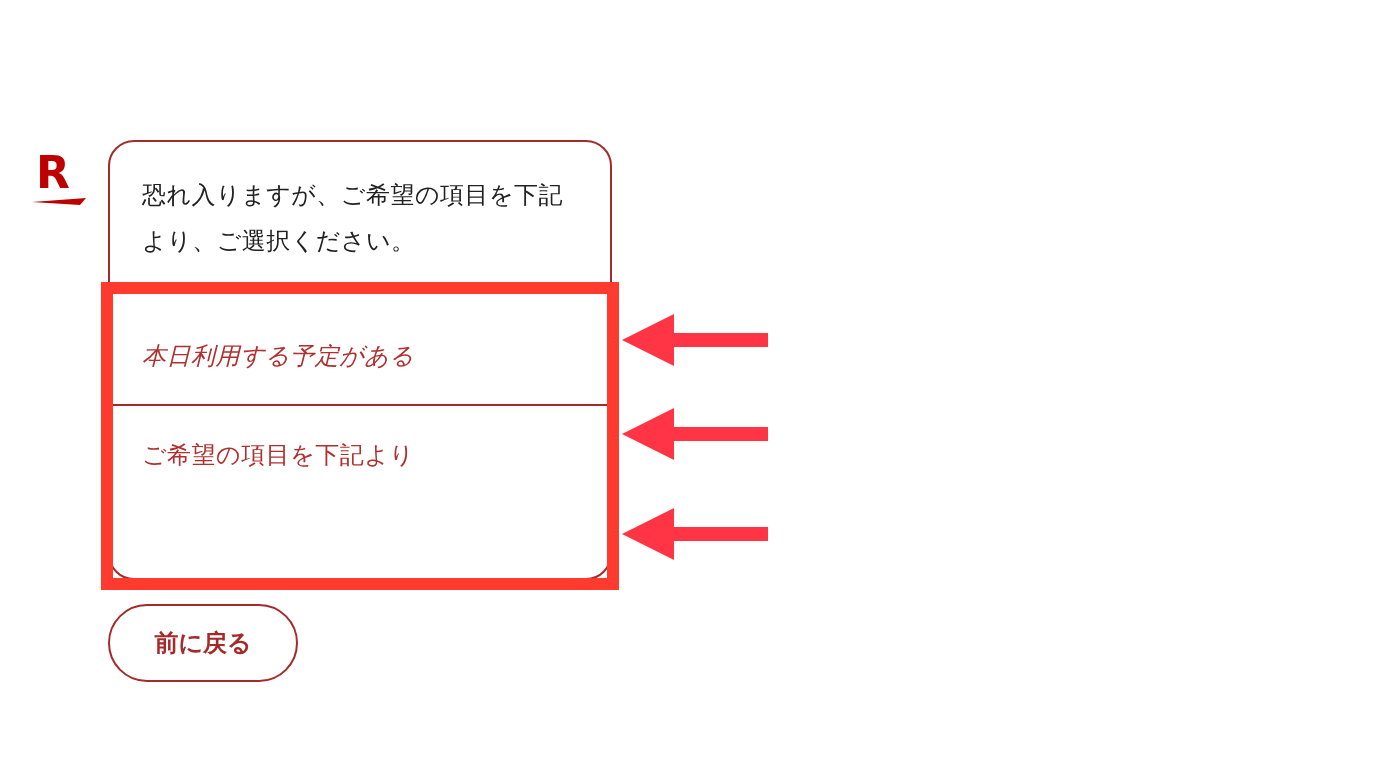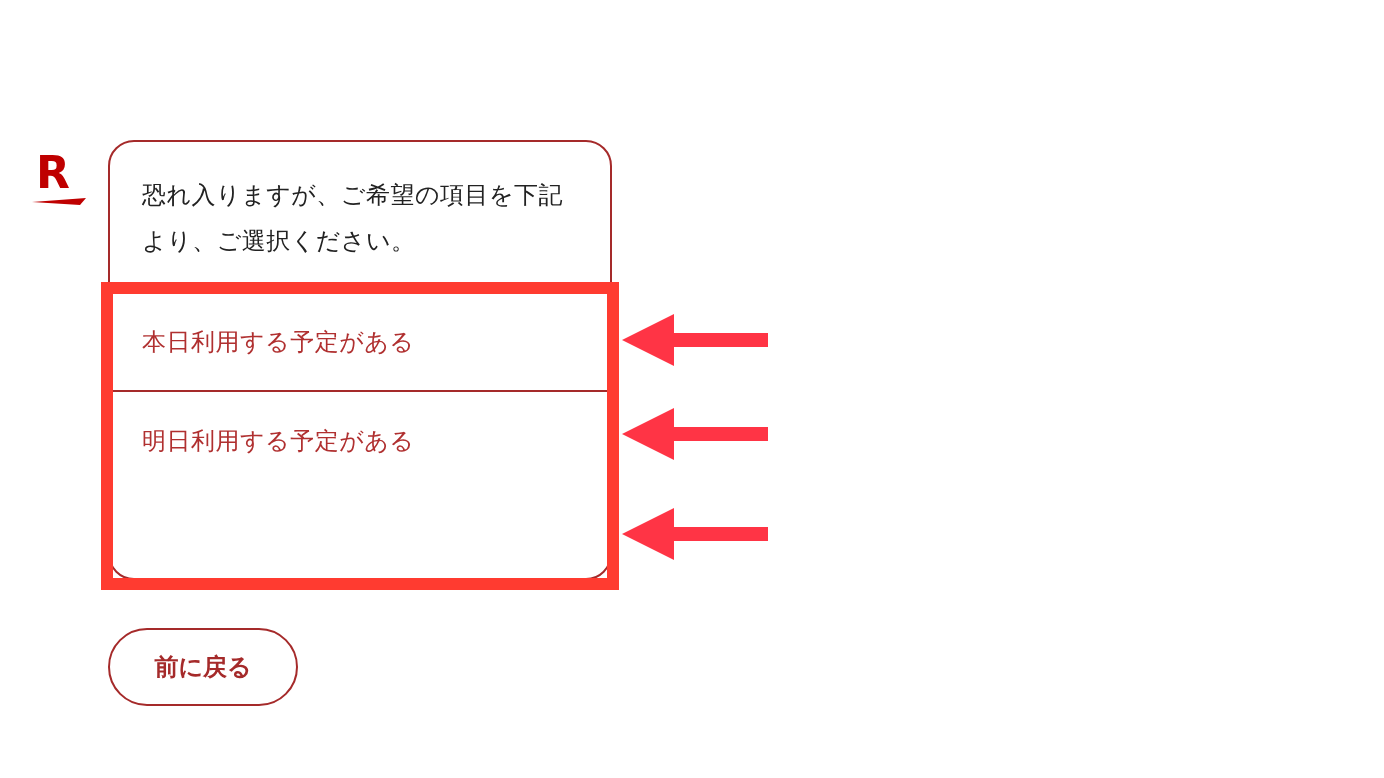--- a/index.html
+++ b/index.html
@@ -55,21 +55,21 @@
       align-items: center;
       padding-left: 32px;
       box-sizing: border-box;
       font-size: 24px;
       color: #b03030;
       border-bottom: 2px solid #a52a2a;
       cursor: pointer;
       letter-spacing: 0.5px;
     }
     .option:last-child { border-bottom: none; }
-    .option:first-child { margin-top: 4px; }
+    .option:first-child { margin-top: 18px; font-style: italic; }
 
     .highlight-box {
       position: absolute;
       left: 101px;
       top: 282px;
       width: 518px;
       height: 308px;
       border: 12px solid #ff3b30;
       box-sizing: border-box;
       pointer-events: none;
@@ -78,21 +78,21 @@
     .arrow {
       position: absolute;
       left: 622px;
       width: 148px;
       height: 52px;
     }
 
     .btn-row {
       position: absolute;
       left: 108px;
-      top: 628px;
+      top: 604px;
       display: flex;
     }
     .pill-btn {
       height: 78px;
       border: 2px solid #a52a2a;
       border-radius: 40px;
       box-sizing: border-box;
       background: #fff;
       color: #a52a2a;
       font-weight: bold;
@@ -113,21 +113,21 @@
 
   <svg class="logo" viewBox="0 0 58 60">
     <text x="6" y="40" font-family="DejaVu Sans, sans-serif" font-weight="bold" font-size="44" fill="#bf0000">R</text>
     <path d="M2 54 L56 50 L50 57 Z" fill="#bf0000"></path>
   </svg>
 
   <div class="bubble">
     <div class="bubble-message">恐れ入りますが、ご希望の項目を下記より、ご選択ください。</div>
     <div class="options">
       <div class="option">本日利用する予定がある</div>
-      <div class="option">明日利用する予定がある</div>
+      <div class="option">ご希望の項目を下記より</div>
     </div>
   </div>
 
   <div class="highlight-box"></div>
 
   <svg class="arrow" style="top:314px" viewBox="0 0 148 52">
     <polygon points="0,26 52,0 52,19 146,19 146,33 52,33 52,52" fill="#ff3445"></polygon>
   </svg>
   <svg class="arrow" style="top:408px" viewBox="0 0 148 52">
     <polygon points="0,26 52,0 52,19 146,19 146,33 52,33 52,52" fill="#ff3445"></polygon>

